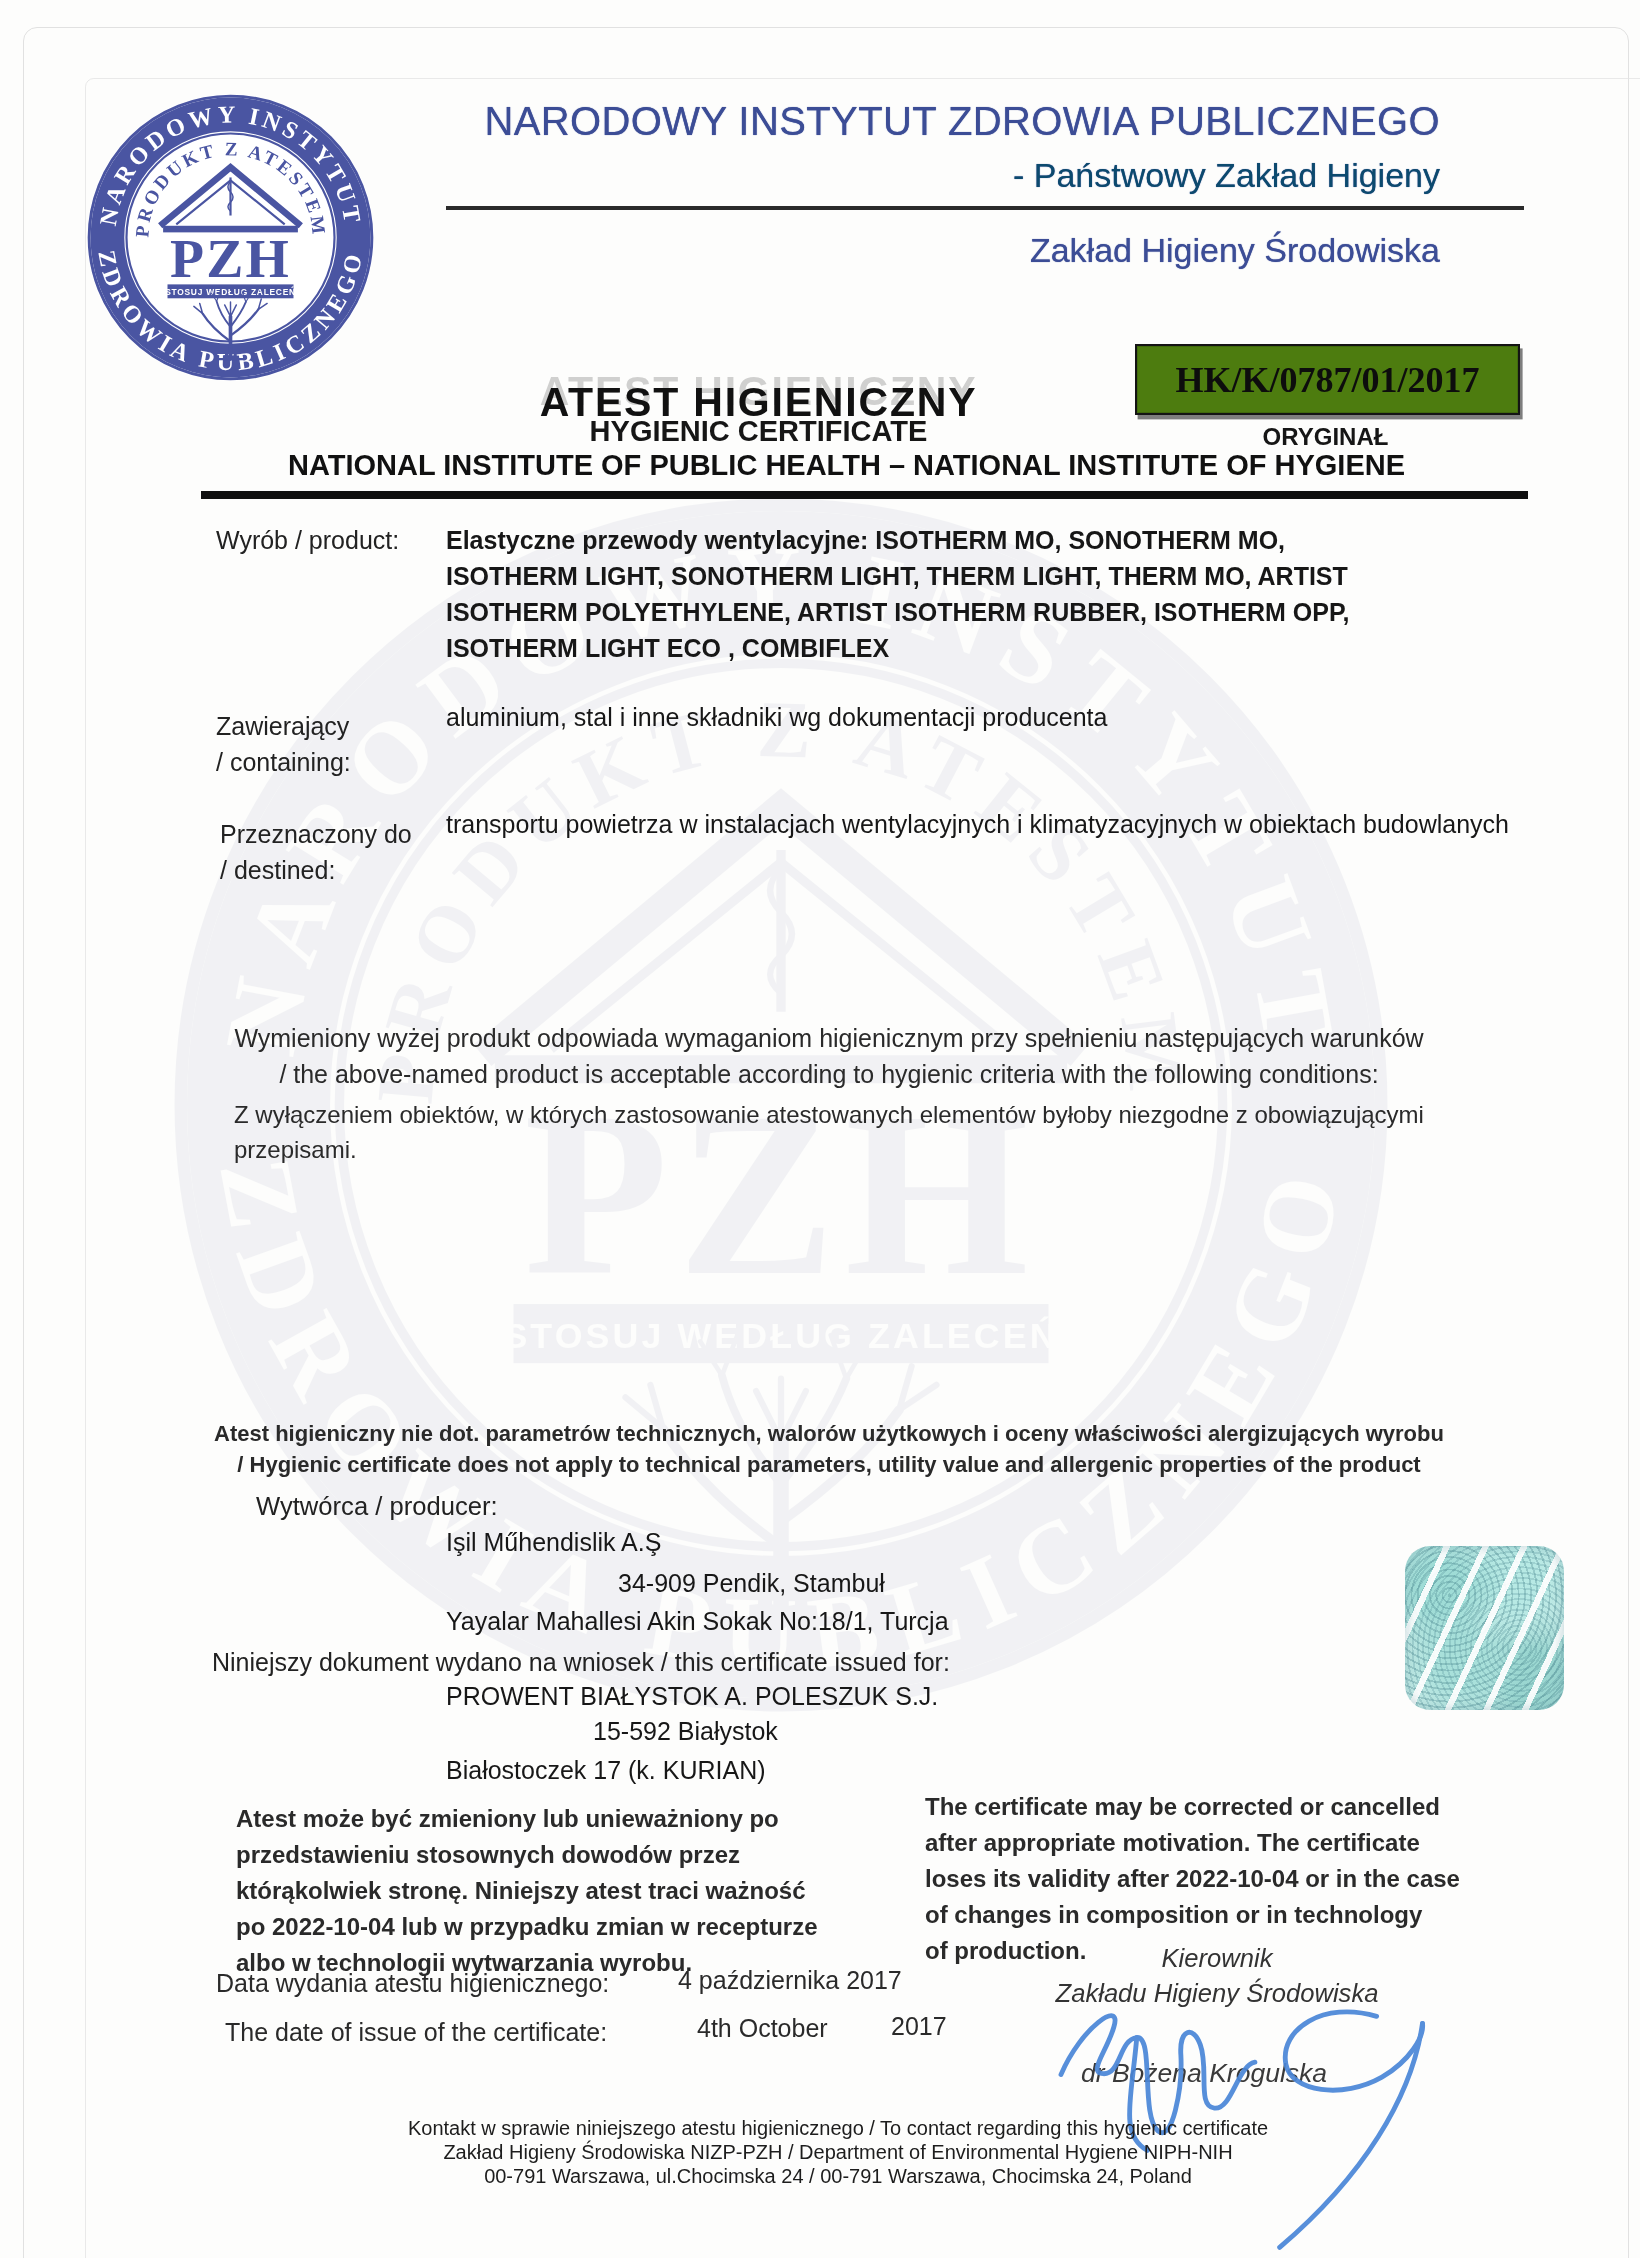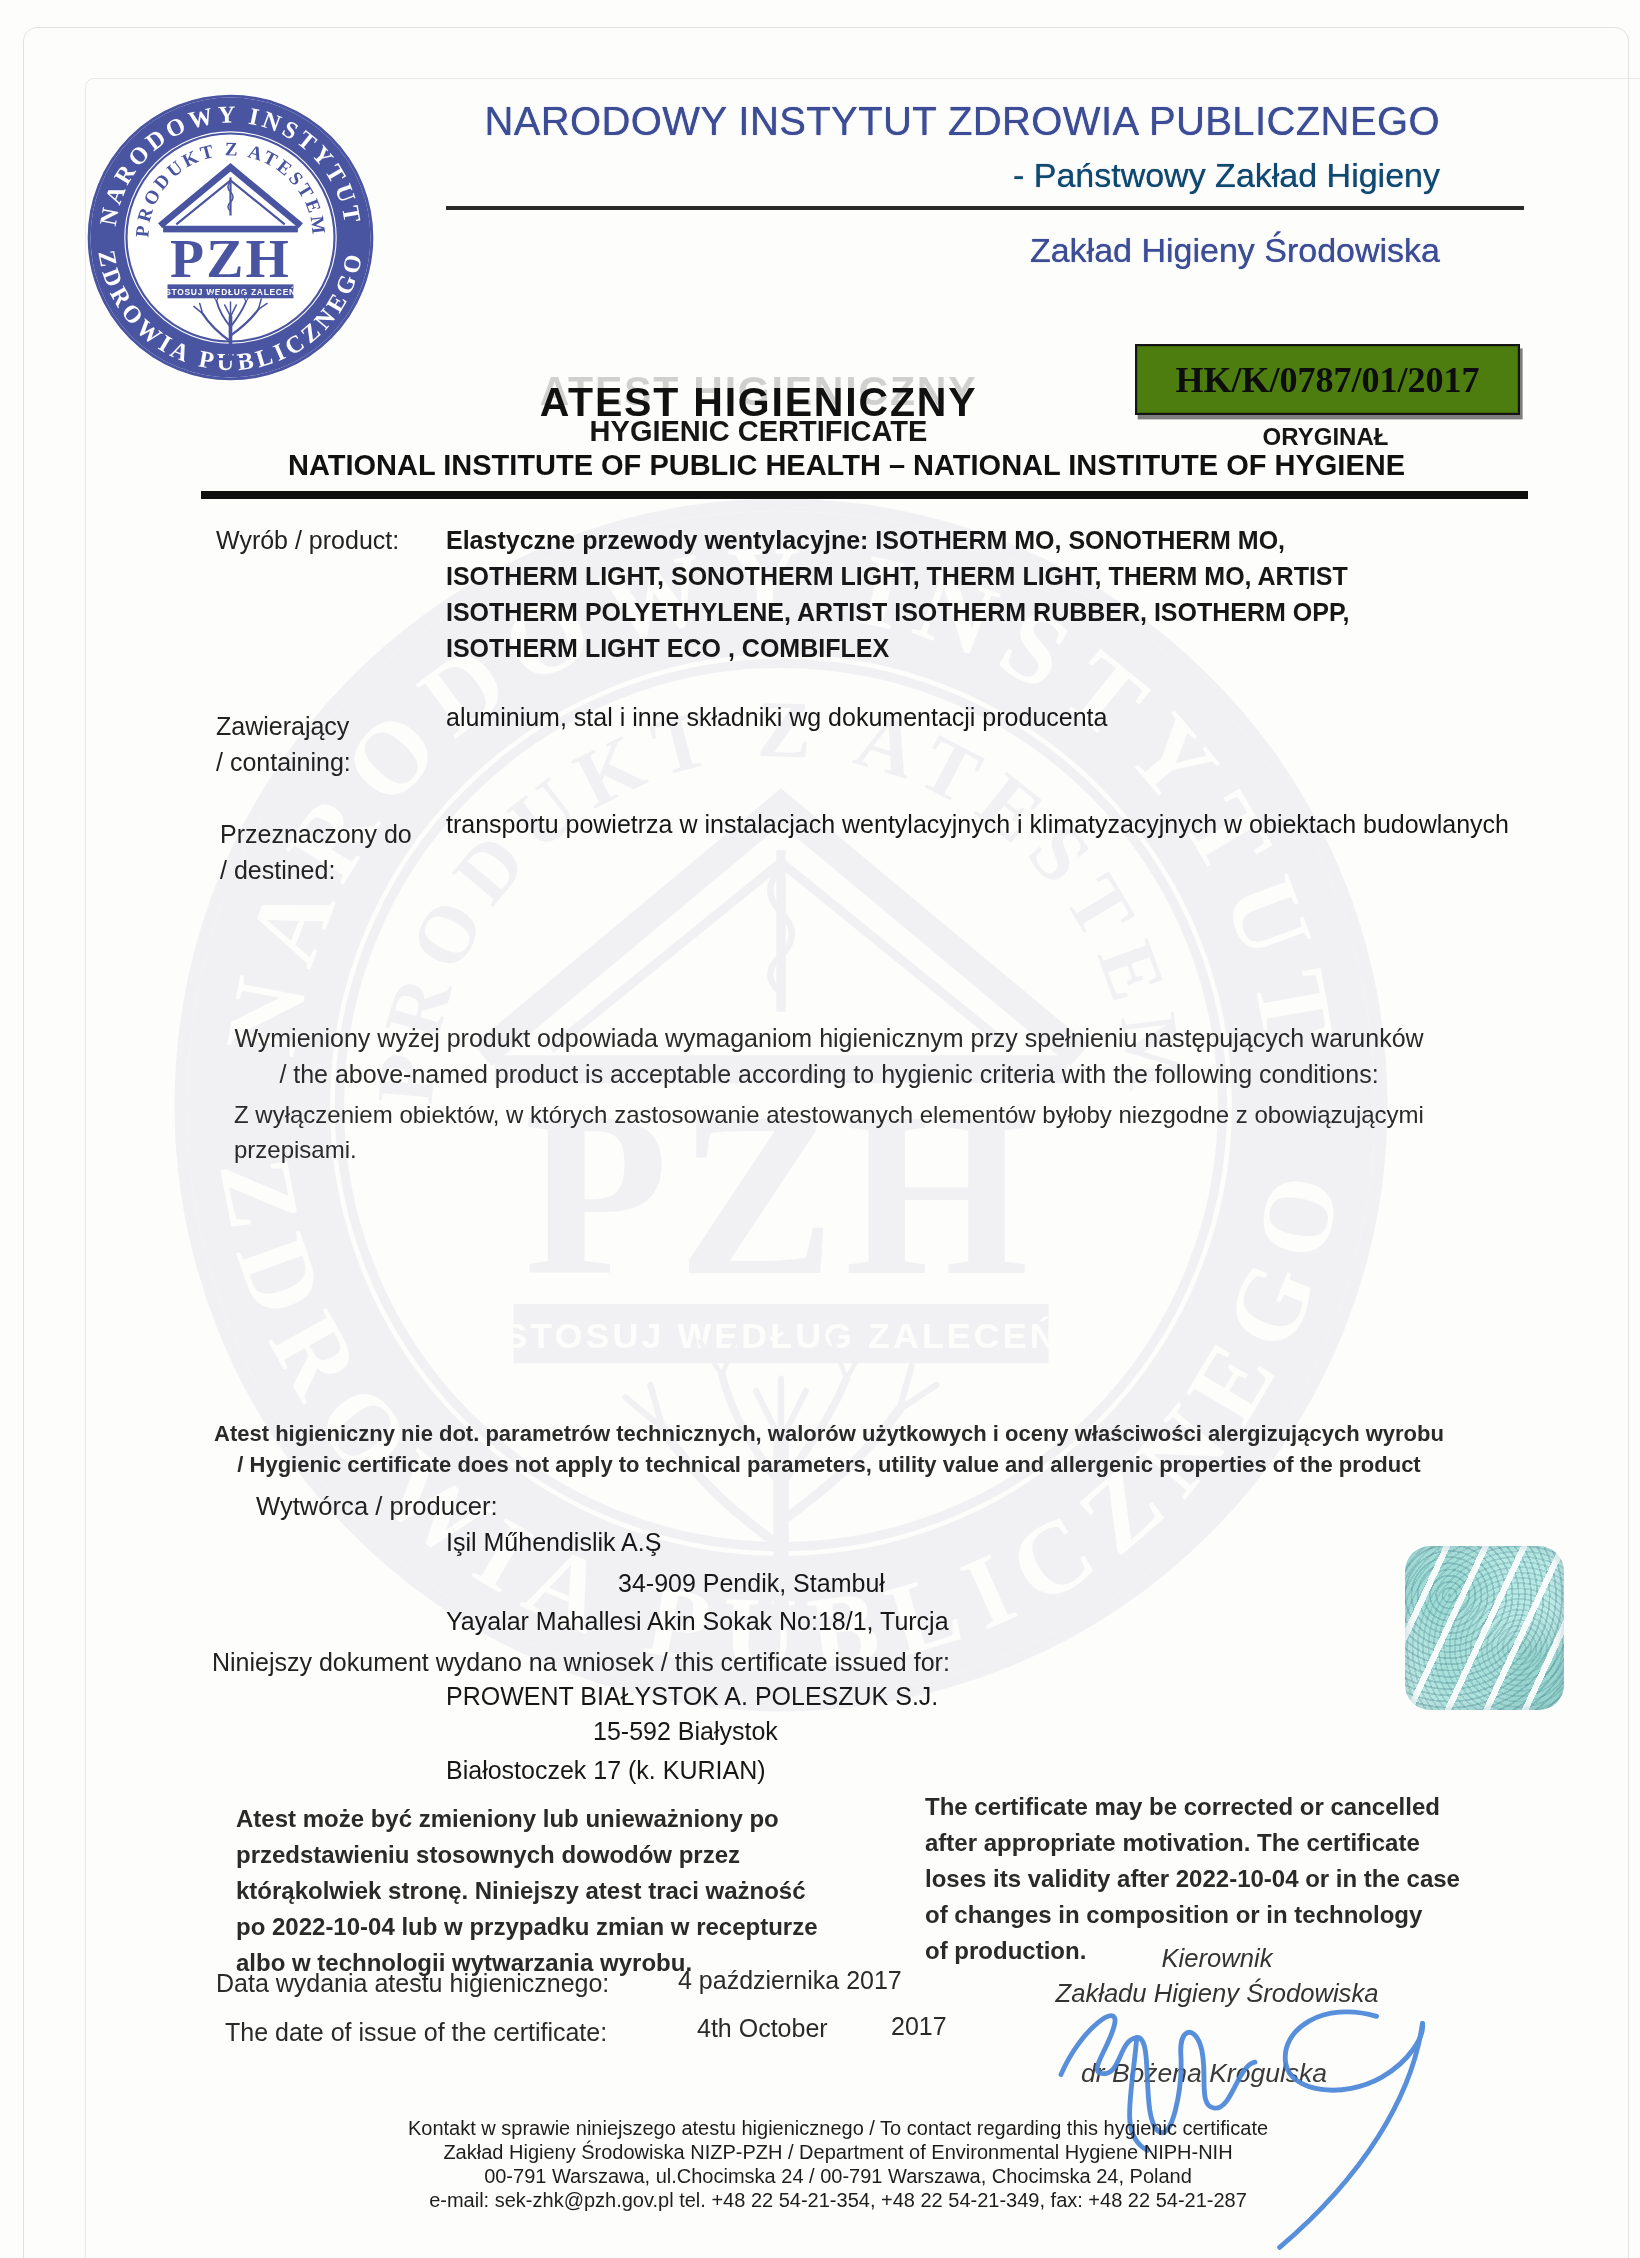--- a/index.html
+++ b/index.html
@@ -267,17 +267,16 @@
                C1598,2336 1614,2309 1612,2294"></path>
       <path d="M1612,2294 C1600,2378 1544,2468 1450,2548"></path>
       <path d="M1288,2310 C1282,2380 1268,2420 1300,2438"></path>
     </g>
   </svg>
 
   <div class="abs footer">
     <div>Kontakt w sprawie niniejszego atestu higienicznego / To contact regarding this hygienic certificate</div>
     <div>Zakład Higieny Środowiska NIZP-PZH / Department of Environmental Hygiene NIPH-NIH</div>
     <div>00-791 Warszawa, ul.Chocimska 24 / 00-791 Warszawa, Chocimska 24, Poland</div>
-    <div>e-mail: sek-zhk@pzh.gov.pl  tel. +48 22 54-21-354,  +48 22 54-21-349, fax:  +48 22 54-21-287</div>
   </div>
 
 </div>
 
 
 </body></html>

